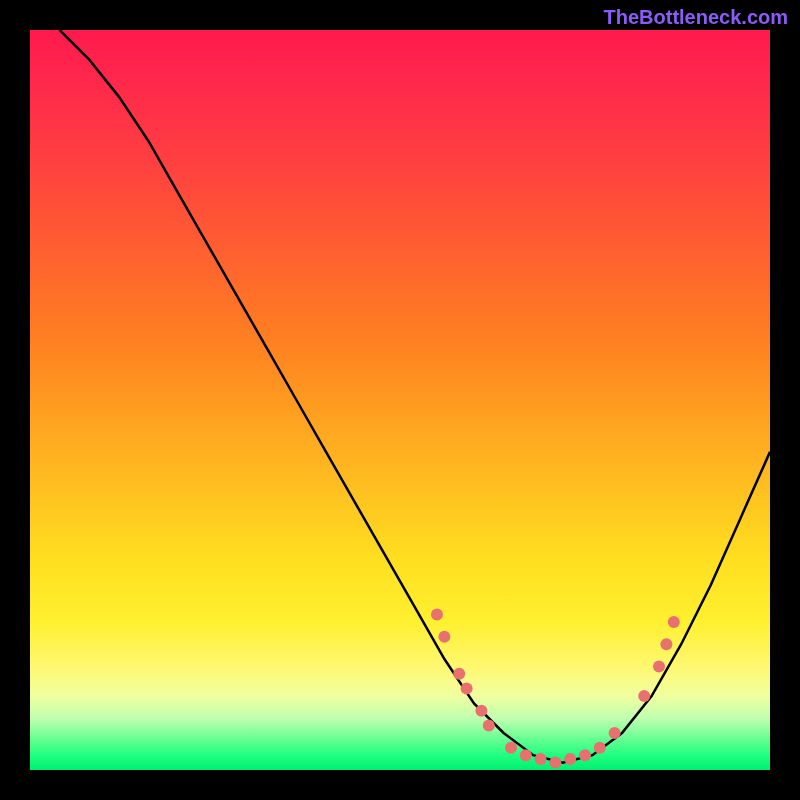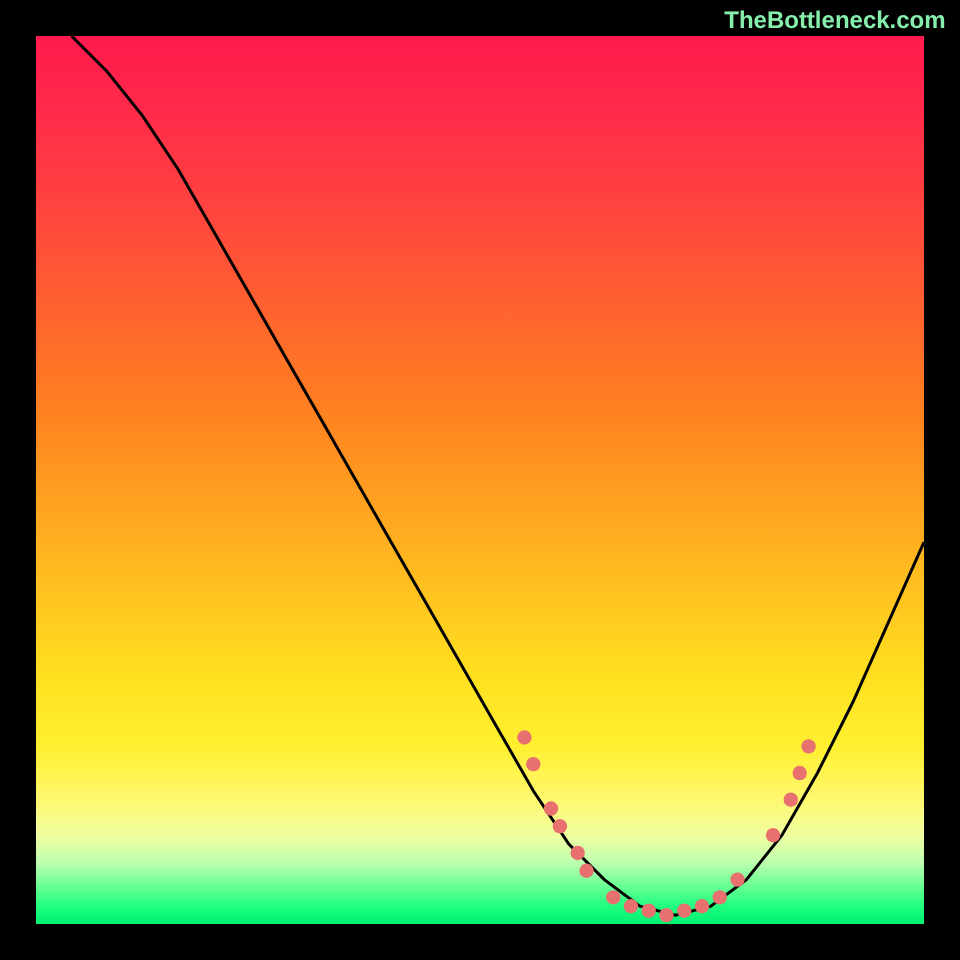--- a/index.html
+++ b/index.html
@@ -9,21 +9,21 @@
     height: 800px;
     background: #000;
     position: relative;
     overflow: hidden;
     font-family: Arial, sans-serif;
   }
   .watermark {
     position: absolute;
     top: 6px;
     right: 12px;
-    color: #86efac;
+    color: #8b5cf6;
     font-size: 20px;
     font-weight: bold;
     z-index: 10;
   }
   .plot-area {
     position: absolute;
     left: 30px;
     top: 30px;
     width: 740px;
     height: 740px;

